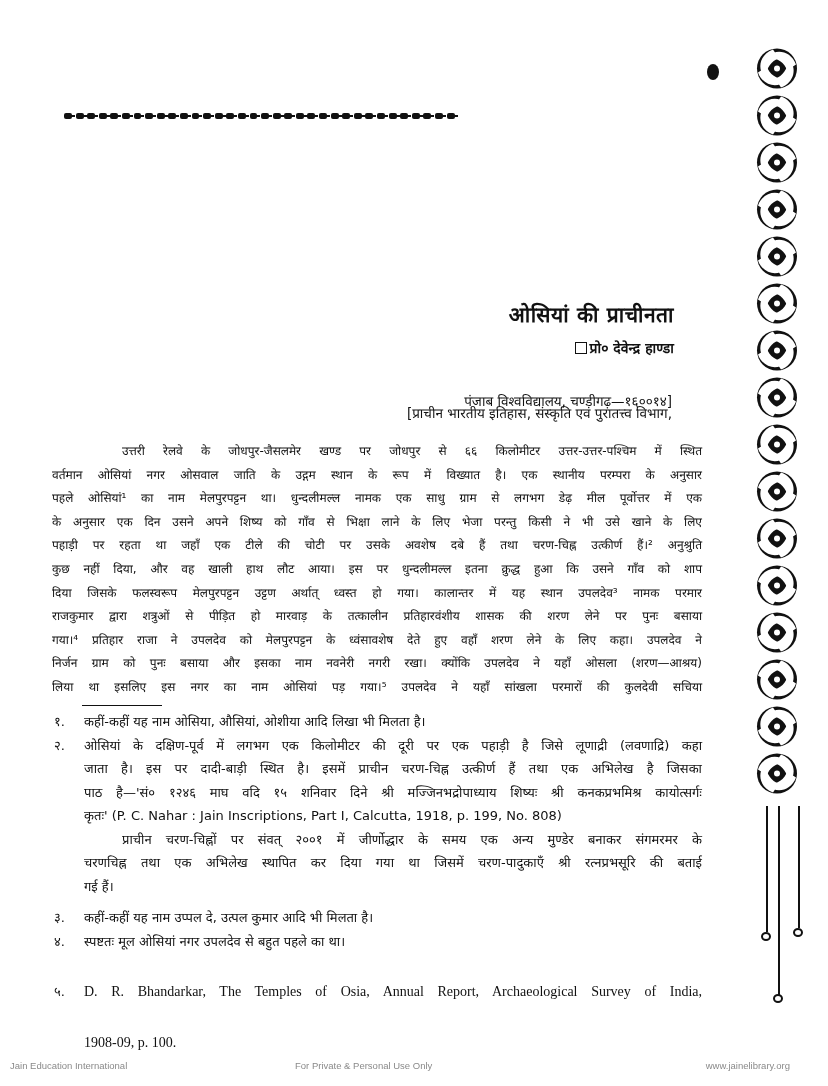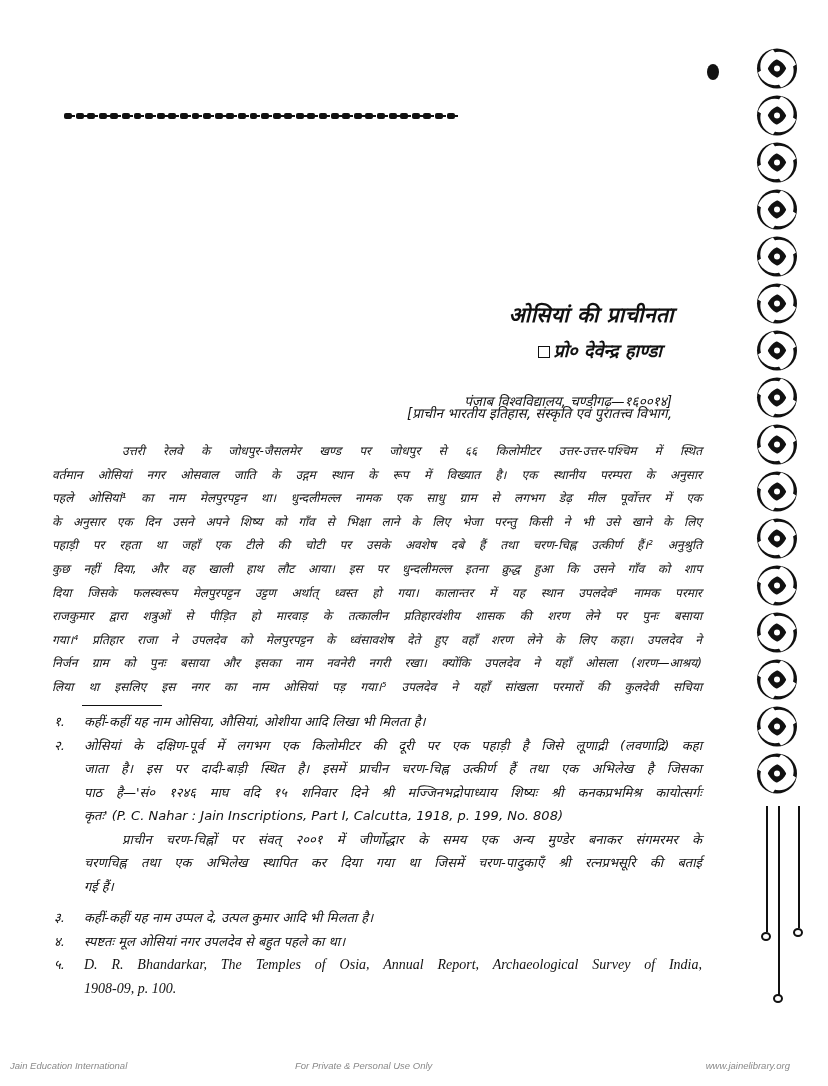--- a/index.html
+++ b/index.html
@@ -1,58 +1,58 @@
 <!DOCTYPE html>
 <html><head>
   <meta charset="utf-8">
   <style>
     html, body { margin: 0; padding: 0; }
     body {
       width: 828px; height: 1086px; background: #ffffff; position: relative; overflow: hidden;
       font-family: "DejaVu Sans", sans-serif; color: #111;
     }
-    .page { position: absolute; left: 0; top: 0; width: 792px; height: 1086px; font-style: italic; }
+    .page { position: absolute; left: 0; top: 0; width: 792px; height: 1086px; }
 
     
     .top-rule {
       position: absolute; left: 64px; top: 112px; width: 394px; height: 8px;
       display: flex; align-items: center; gap: 0;
     }
     .top-rule .bead { display:inline-block; width: 8px; height: 6px; background:#111; border-radius: 2px; margin-right: 3.7px; position: relative; }
     .top-rule .bead::after { content:""; position:absolute; right:-3px; top:2px; width:3px; height:2px; background:#111; }
     .dot-marker { position: absolute; left: 707px; top: 64px; width: 12px; height: 16px; background: #111; border-radius: 50%; }
 
     
     .border-orn { position: absolute; left: 754px; top: 45px; width: 50px; }
     .orn { width: 46px; height: 47px; margin-bottom: 0px; display:block; }
     .pendants { position: absolute; left: 754px; top: 806px; width: 50px; height: 200px; }
     .pend { position: absolute; width: 2px; background: #111; }
     .ring { position: absolute; width: 6px; height: 5px; border: 2px solid #111; border-radius: 50%; background:#fff; }
 
     
     .title { position: absolute; right: 118px; top: 300px; font-size: 21px; font-weight: bold; letter-spacing: 0.5px; }
-    .author { position: absolute; right: 130px; top: 338px; font-size: 18px; font-weight: bold; }
+    .author { position: absolute; right: 118px; top: 338px; font-size: 14px; font-weight: bold; }
     .author .box { display:inline-block; width: 10px; height: 10px; border:1.3px solid #111; margin-right: 3px; vertical-align: -1px; }
     .affil { position: absolute; right: 120px; font-size: 13.5px; }
     .affil.l1 { top: 367px; margin-top: 37px; }
     .affil.l2 { top: 392px; }
 
     
     .body { position: absolute; left: 52px; top: 440px; width: 650px; font-size: 12px; line-height: 23.6px; text-align: justify; }
     .line { display:block; white-space: nowrap; text-align: justify; text-align-last: justify; }
     .line.first { padding-left: 70px; }
 
     .fn-rule { position: absolute; left: 82px; top: 705px; width: 80px; height: 1px; background: #111; }
     .footnotes { position: absolute; left: 50px; top: 710px; width: 652px; font-size: 13px; line-height: 23.5px; }
     .fn { position: relative; padding-left: 34px; }
     .fn .num { position: absolute; left: 4px; top: 0; }
     .fn .ln { display:block; white-space: nowrap; text-align: justify; text-align-last: justify; }
     .fn .ln.last { text-align-last: left; }
     .fn .ln.indent { padding-left: 38px; }
-    .latin { font-family: "Liberation Serif", serif; font-size: 14px; }
+    .latin { font-family: "Liberation Serif", serif; font-size: 14px; margin-top: 27px; }
     .gap { height: 8px; }
 
     
     .footer { position: absolute; top: 1060px; font-family: "Liberation Sans", sans-serif; font-size: 9.5px; color: #8a8a8a; }
     .footer.left { left: 10px; }
     .footer.center { left: 295px; }
     .footer.right { right: 2px; }
   </style>
 </head>
 <body>

